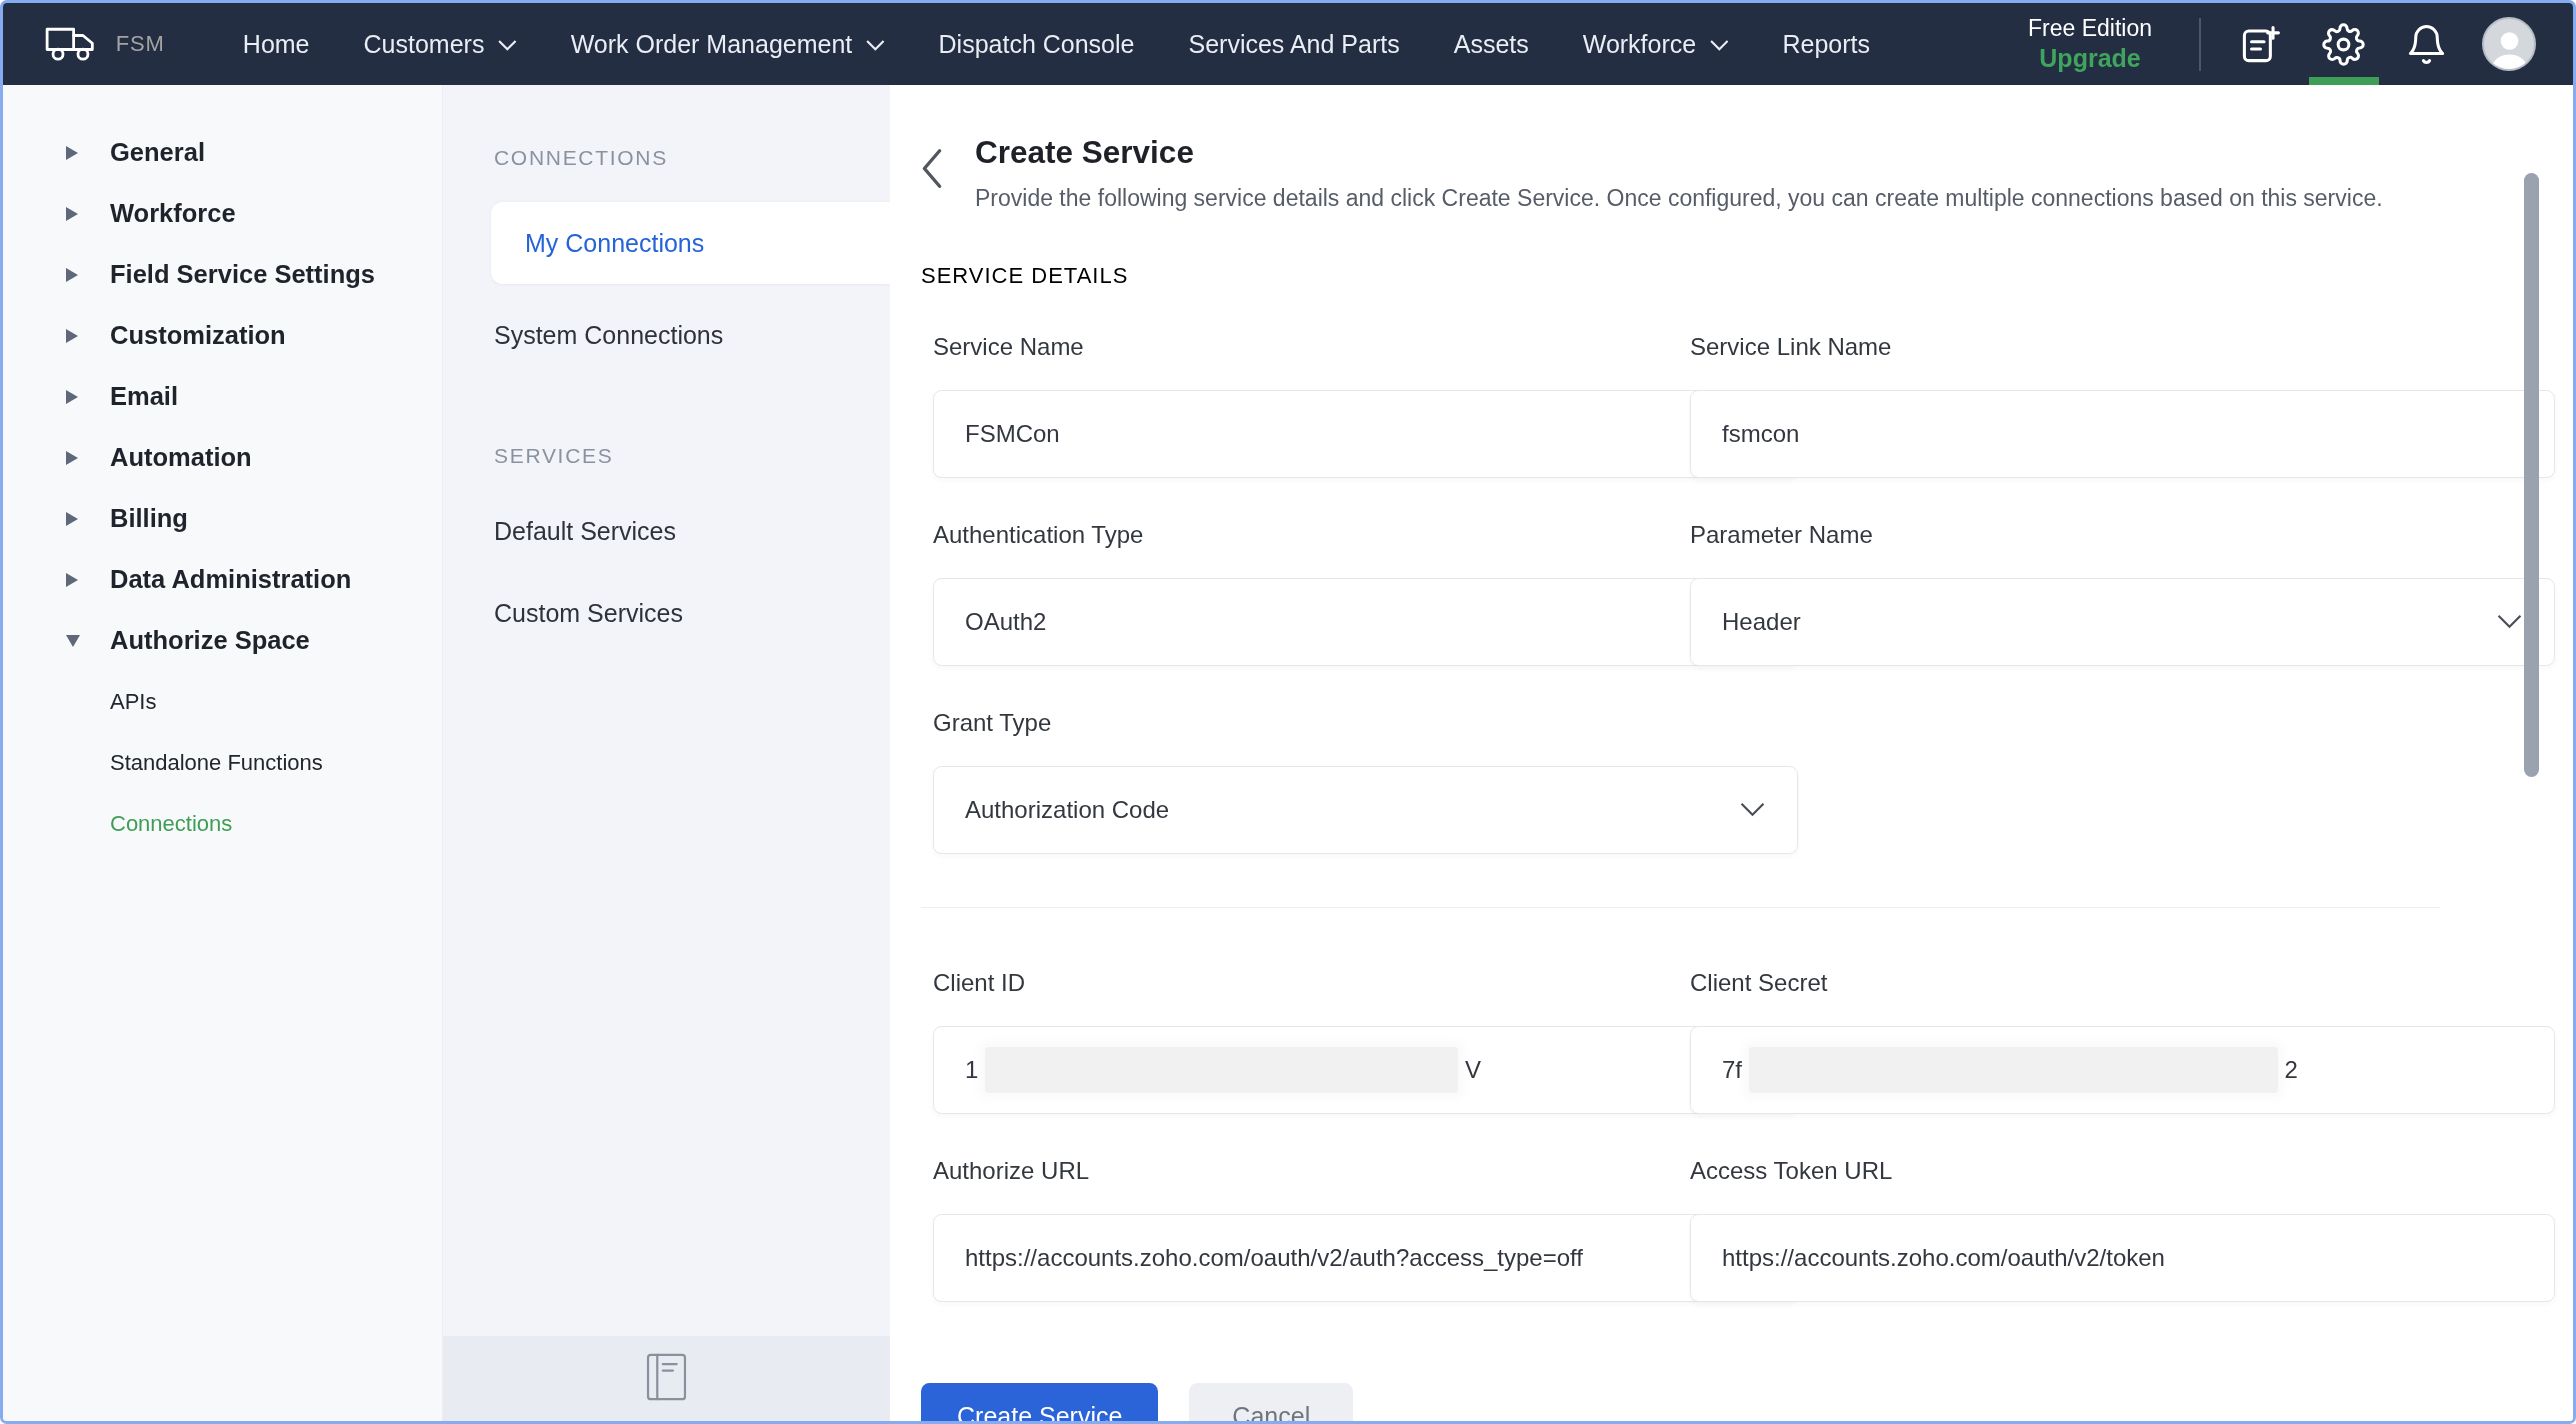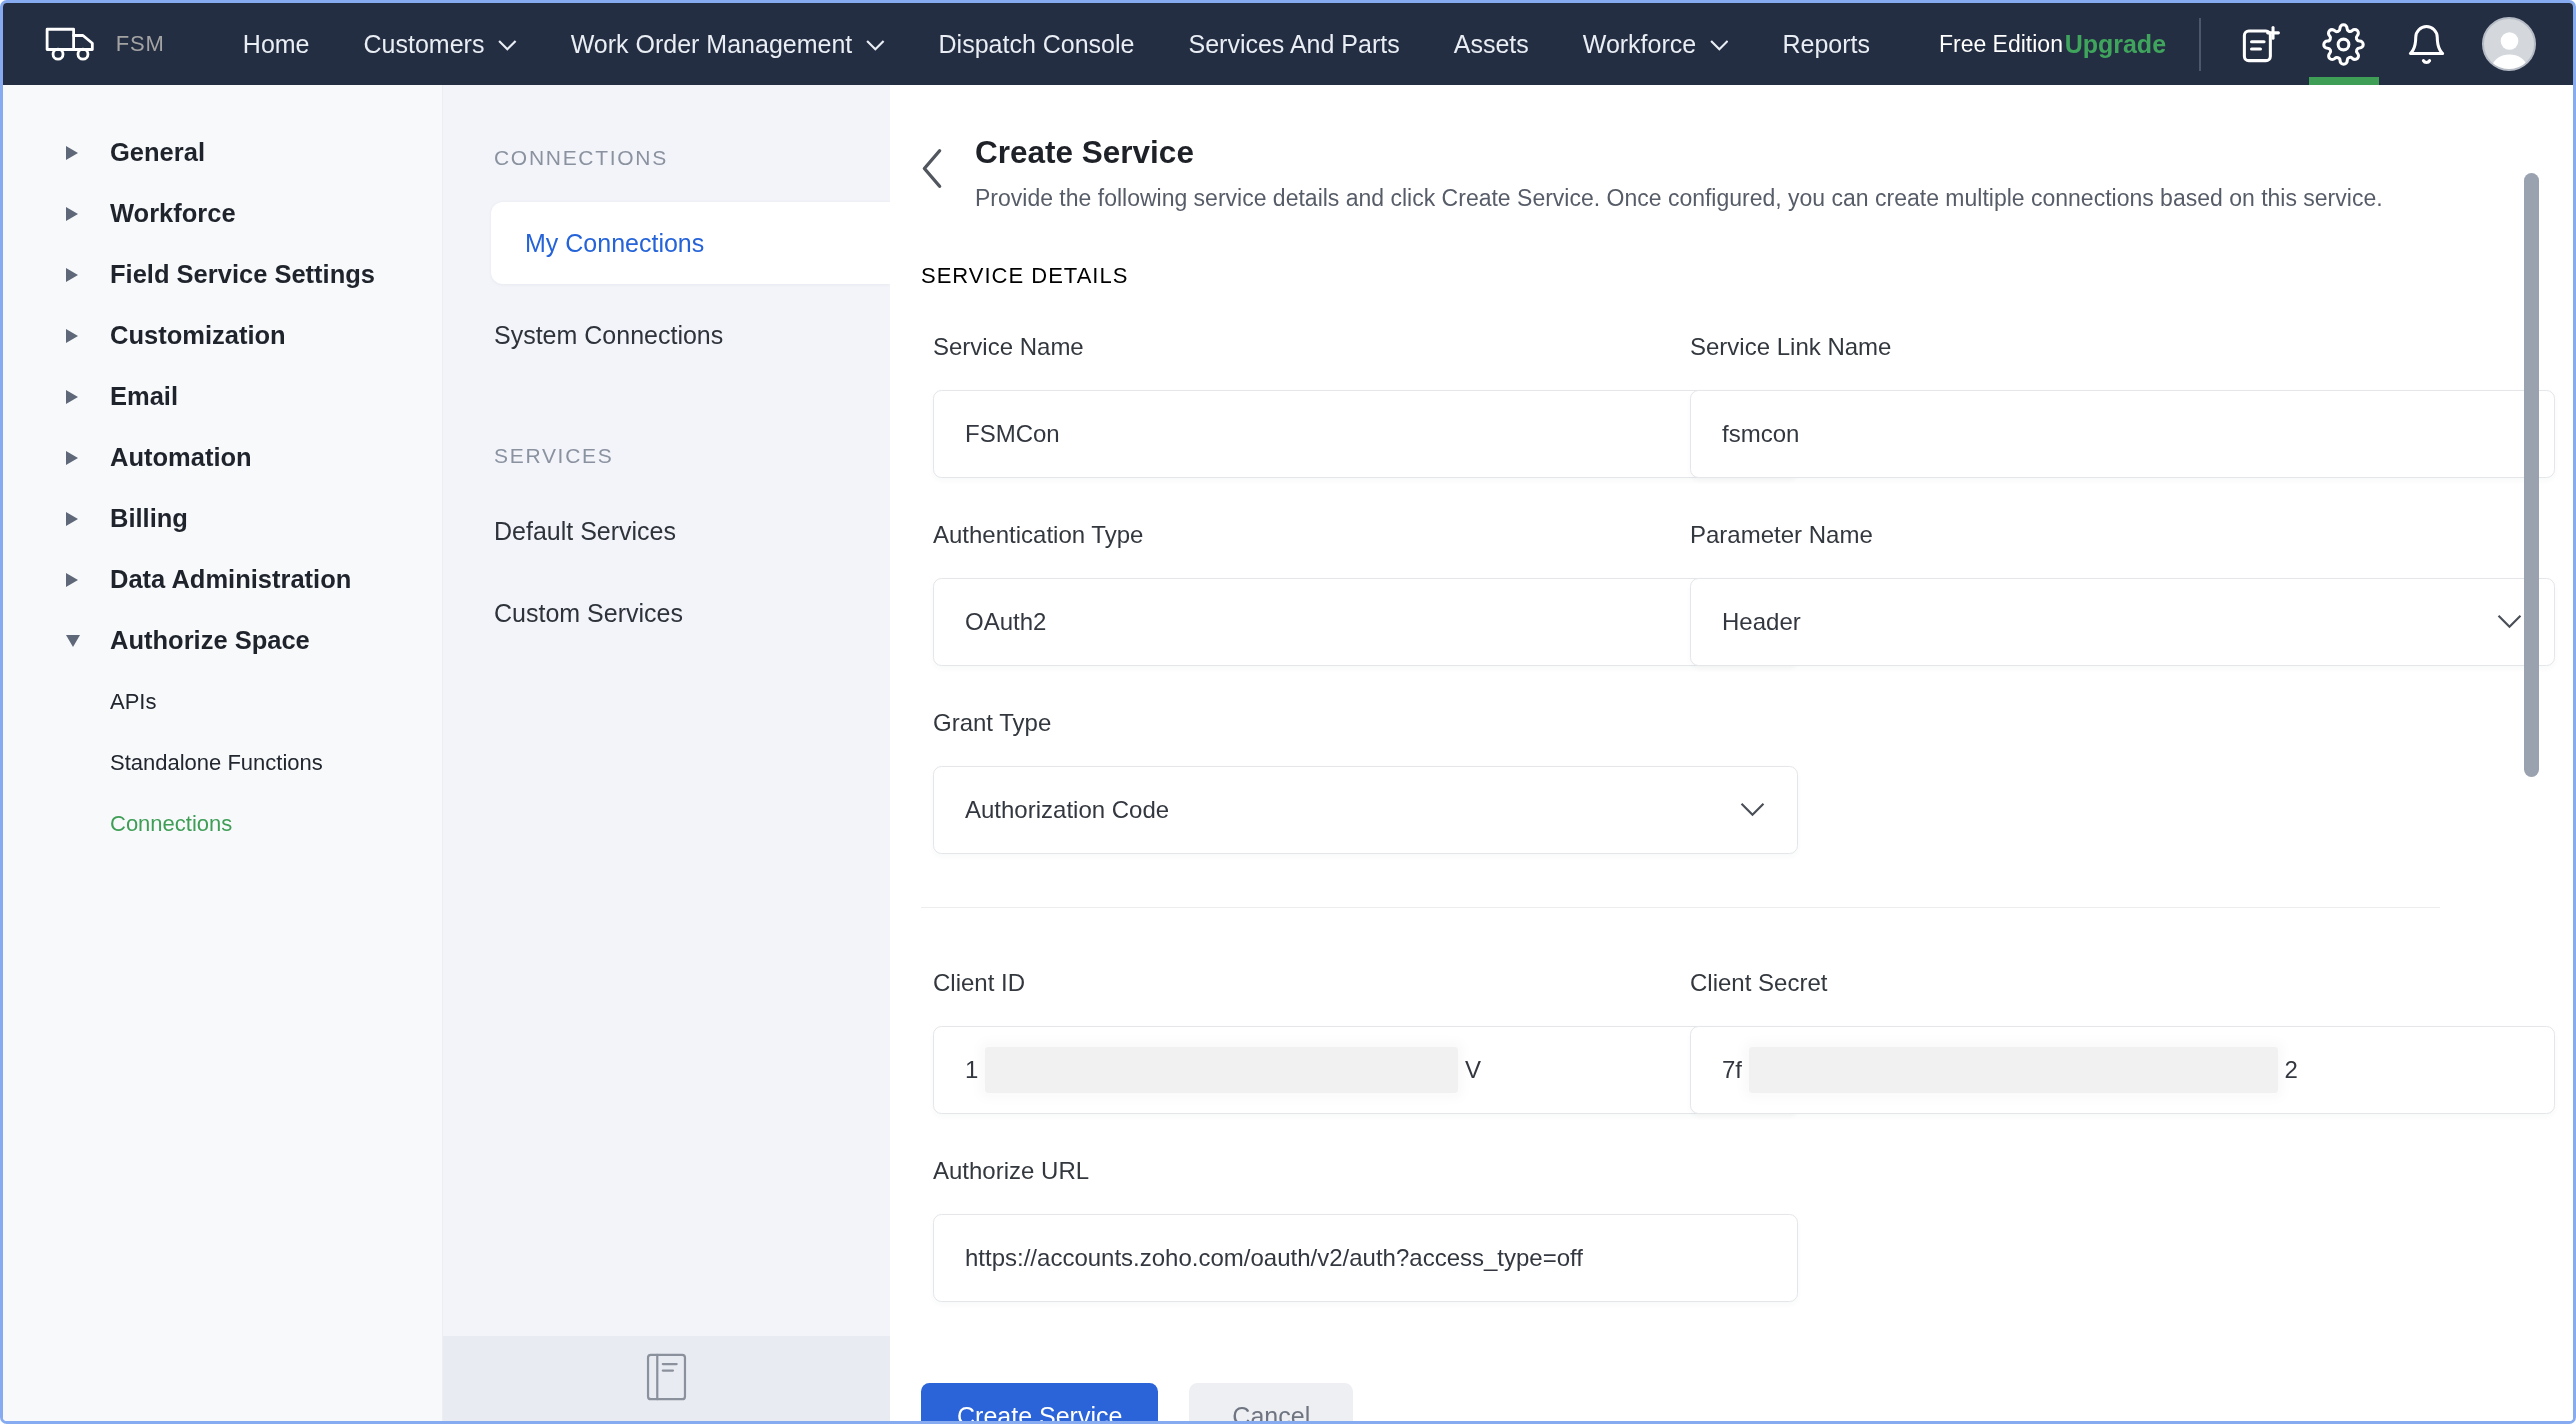--- a/index.html
+++ b/index.html
@@ -20,21 +20,21 @@
     flex: 0 0 82px; height: 82px; background: #242e42;
     display: flex; align-items: center; padding: 0 37px 0 41px;
     color: #eef1f6;
   }
   .brand { display: flex; align-items: center; gap: 18.7px; cursor: pointer; }
   .brand-name { font-size: 22px; font-weight: 400; letter-spacing: 0.9px; color: #a3a3a3; }
   .nav-items { display: flex; align-items: center; gap: 54px; margin-left: 78px; font-size: 25px; }
   .nav-item { display: flex; align-items: center; gap: 13.6px; color: #e9edf4; cursor: pointer; white-space: nowrap; }
   .nav-chev { width: 18.7px; height: 11px; margin-top: 3.4px; }
   .nav-right { margin-left: auto; display: flex; align-items: center; height: 100%; }
-  .edition { display: flex; flex-direction: row; align-items: center; gap: 1.7px; margin-right: 33px; }
+  .edition { display: flex; flex-direction: column; align-items: center; gap: 1.7px; margin-right: 47px; }
   .edition-label { font-size: 23px; color: #ffffff; }
   .upgrade { font-size: 25px; font-weight: 700; color: #3fa55c; cursor: pointer; }
   .vdiv { width: 1.7px; height: 53px; background: #4c566c; margin-right: 18.7px; }
   .icon-btn { width: 83px; height: 82px; display: flex; align-items: center; justify-content: center; cursor: pointer; position: relative; }
   .icon-btn svg { width: 43px; height: 43px; }
   .active-bar { position: absolute; bottom: 0; left: 50%; transform: translateX(-50%); width: 70px; height: 7.7px; background: #3f9e56; }
   .avatar {
     width: 54px; height: 54px; border-radius: 50%; background: #d4d8dd;
     border: 2.6px solid #b6bcc5; overflow: hidden; margin-left: 13.6px; cursor: pointer;
     display: flex; align-items: flex-end; justify-content: center;
@@ -361,20 +361,26 @@
               <span>2</span>
             </div>
           </div>
 
           <div class="field">
             <span class="field-label">Authorize URL</span>
             <div class="input">
               <span>https://accounts.zoho.com/oauth/v2/auth?access_type=off</span>
             </div>
           </div>
+          <div class="field">
+            <span class="field-label">Access Token URL</span>
+            <div class="input">
+              <span>https://accounts.zoho.com/oauth/v2/token</span>
+            </div>
+          </div>
         </div>
 
         <div class="btn-row">
           <button class="btn btn-primary">Create Service</button>
           <button class="btn btn-secondary">Cancel</button>
         </div>
       </div>
     </main>
 
     <div class="scroll-thumb"></div>

